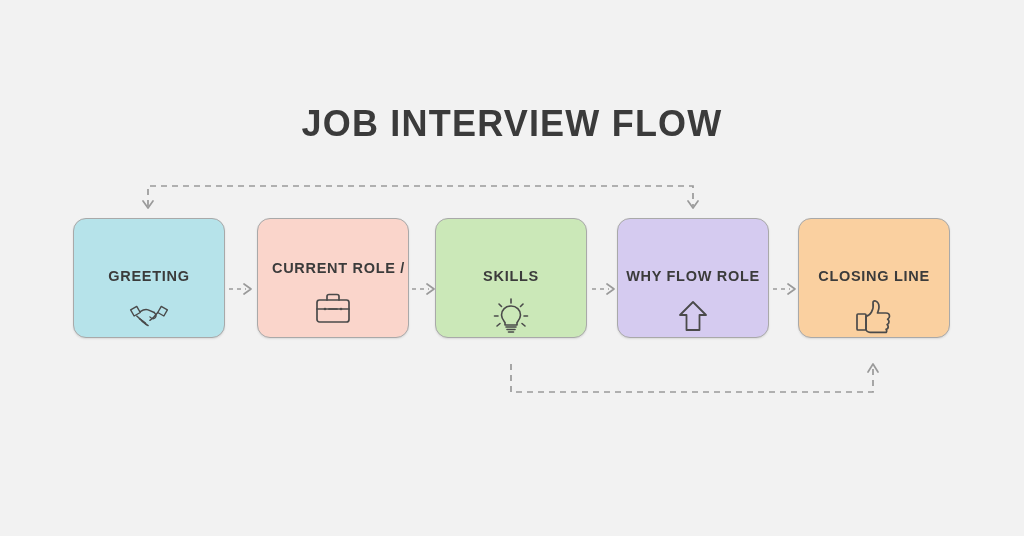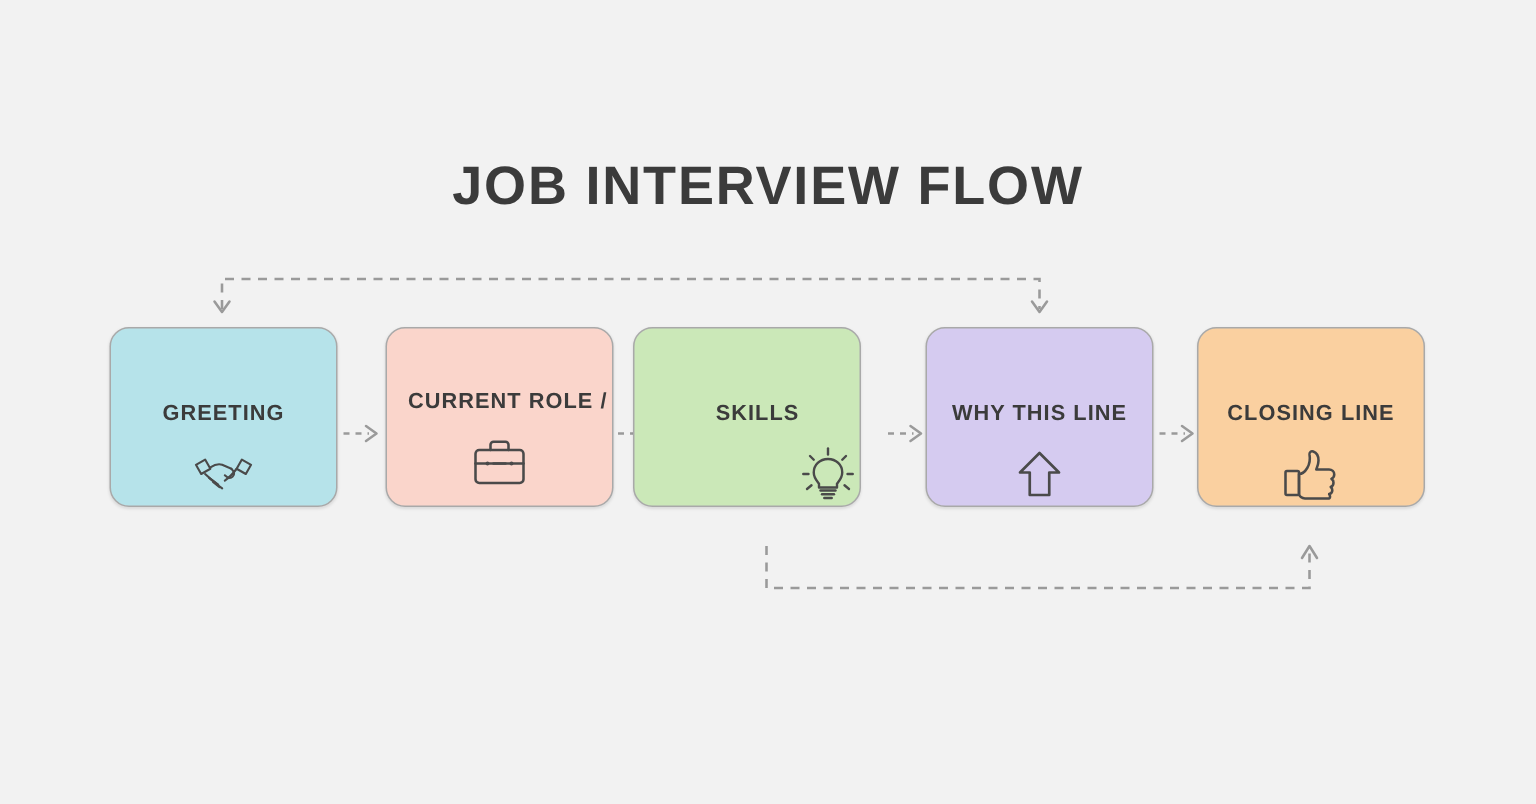--- a/index.html
+++ b/index.html
@@ -63,21 +63,21 @@
     display: flex;
     align-items: center;
     justify-content: center;
   }
   .stage-icon svg {
     display: block;
   }
   
   #stage-0 { left: 73px;  }
   #stage-1 { left: 257px; }
-  #stage-2 { left: 422px; align-items: flex-end; }
+  #stage-2 { left: 435px; }
   #stage-3 { left: 617px; }
   #stage-4 { left: 798px; }
 
   
   #stage-1 .stage-label { margin-top: 40px; margin-left: 11px; }
 
   .connector-svg {
     position: absolute;
     left: 0;
     top: 0;
@@ -190,21 +190,21 @@
         <path d="M31 8 L28.5 10.5"></path>
         <path d="M2.5 20 L6 20"></path>
         <path d="M35.5 20 L32 20"></path>
         <path d="M5 30 L8 27.5"></path>
         <path d="M33 30 L30 27.5"></path>
       </svg>
     </div>
   </div>
 
   <div class="stage" id="stage-3" style="background:#d5cbf0;">
-    <div class="stage-label">WHY THIS LINE</div>
+    <div class="stage-label">WHY FLOW ROLE</div>
     <div class="stage-icon">
       <svg width="30" height="34" viewBox="0 0 30 34" fill="none" stroke="#4a4a4a" stroke-width="1.8" stroke-linecap="round" stroke-linejoin="round">
         <path d="M15 3 L28 16 L21.5 16 L21.5 31 L8.5 31 L8.5 16 L2 16 Z"></path>
       </svg>
     </div>
   </div>
 
   <div class="stage" id="stage-4" style="background:#fad0a0;justify-content:flex-end;">
     <div class="stage-label">CLOSING LINE</div>
     <div class="stage-icon">

